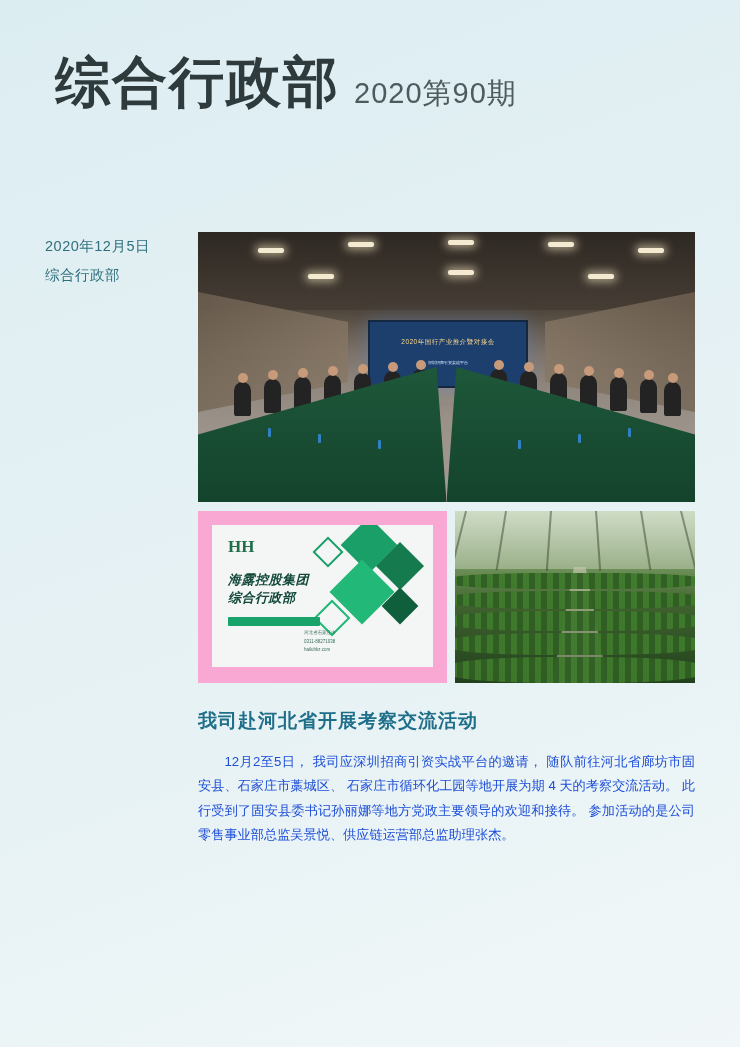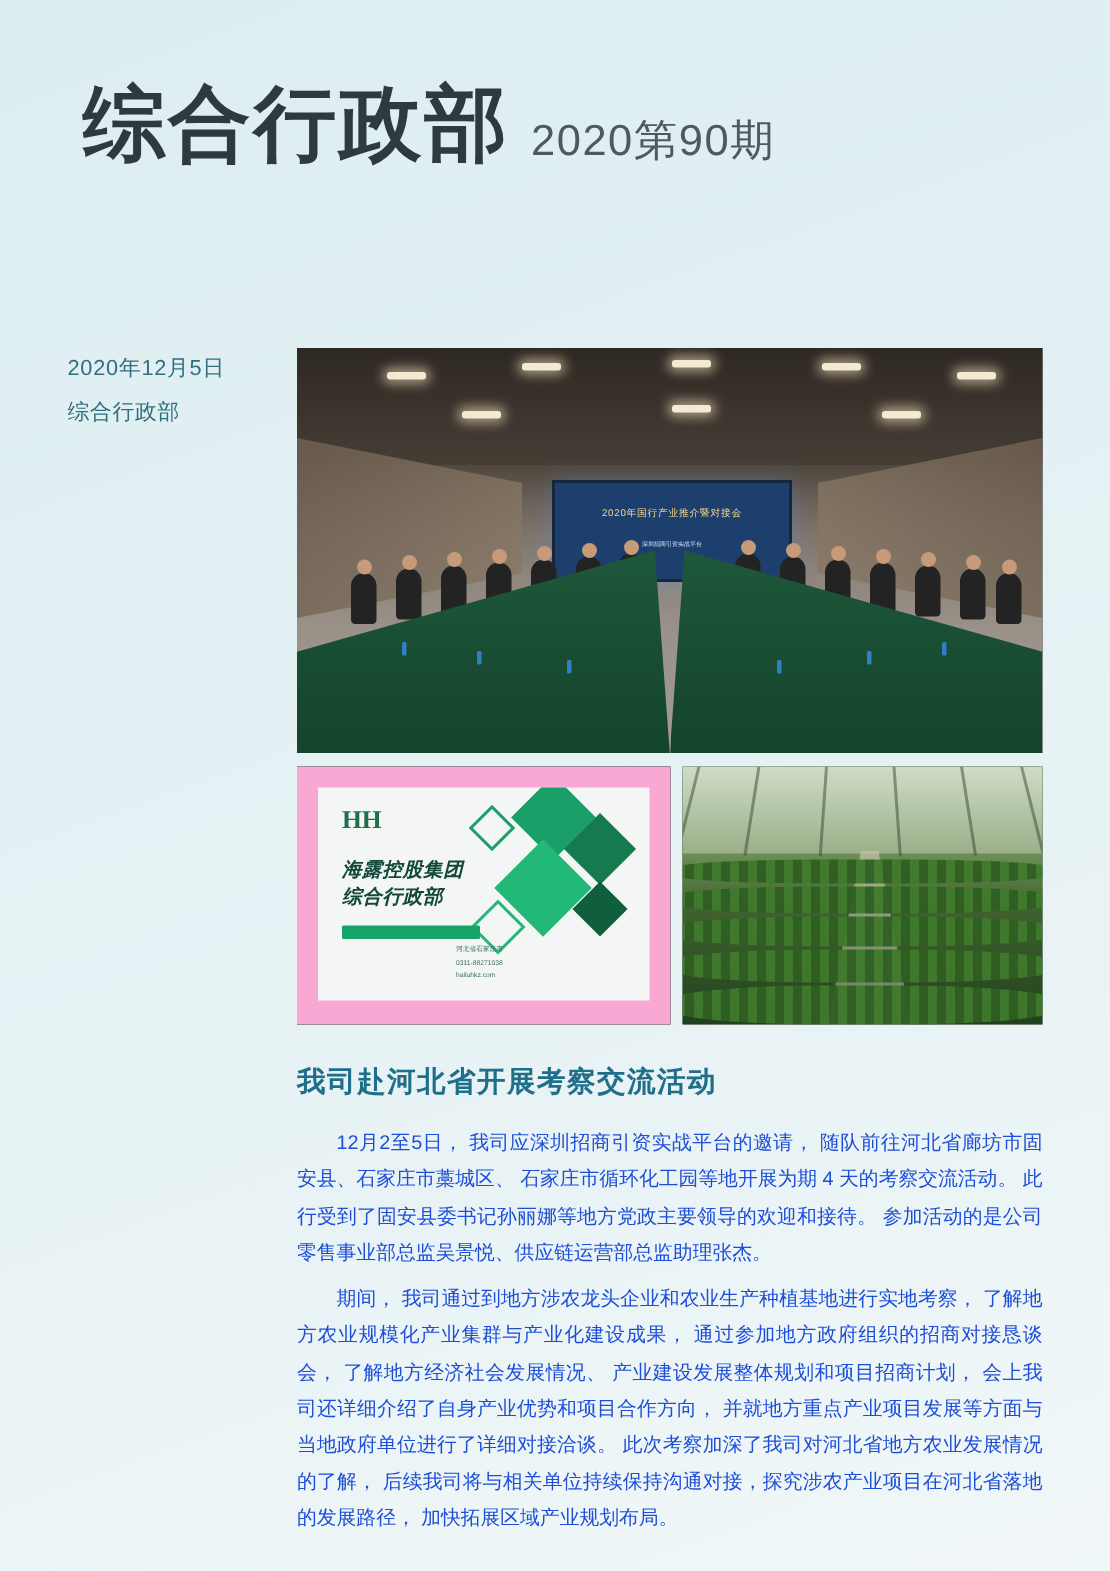--- a/index.html
+++ b/index.html
@@ -365,17 +365,16 @@
           <div class="row-plant" style="top:100px; height:20px;"></div>
           <div class="row-plant" style="top:122px; height:22px;"></div>
           <div class="row-plant" style="top:146px; height:26px;"></div>
         </div>
       </div>
     </div>
 
     <div class="article">
       <h2 class="article-title">我司赴河北省开展考察交流活动</h2>
       <p>12月2至5日， 我司应深圳招商引资实战平台的邀请， 随队前往河北省廊坊市固安县、石家庄市藁城区、 石家庄市循环化工园等地开展为期 4 天的考察交流活动。 此行受到了固安县委书记孙丽娜等地方党政主要领导的欢迎和接待。 参加活动的是公司零售事业部总监吴景悦、供应链运营部总监助理张杰。</p>
-      <p>期间， 我司通过到地方涉农龙头企业和农业生产种植基地进行实地考察， 了解地方农业规模化产业集群与产业化建设成果， 通过参加地方政府组织的招商对接恳谈会， 了解地方经济社会发展情况、 产业建设发展整体规划和项目招商计划， 会上我司还详细介绍了自身产业优势和项目合作方向， 并就地方重点产业项目发展等方面与当地政府单位进行了详细对接洽谈。 此次考察加深了我司对河北省地方农业发展情况的了解， 后续我司将与相关单位持续保持沟通对接，探究涉农产业项目在河北省落地的发展路径， 加快拓展区域产业规划布局。</p>
     </div>
 
   </div>
 </div>
 
 </body></html>

